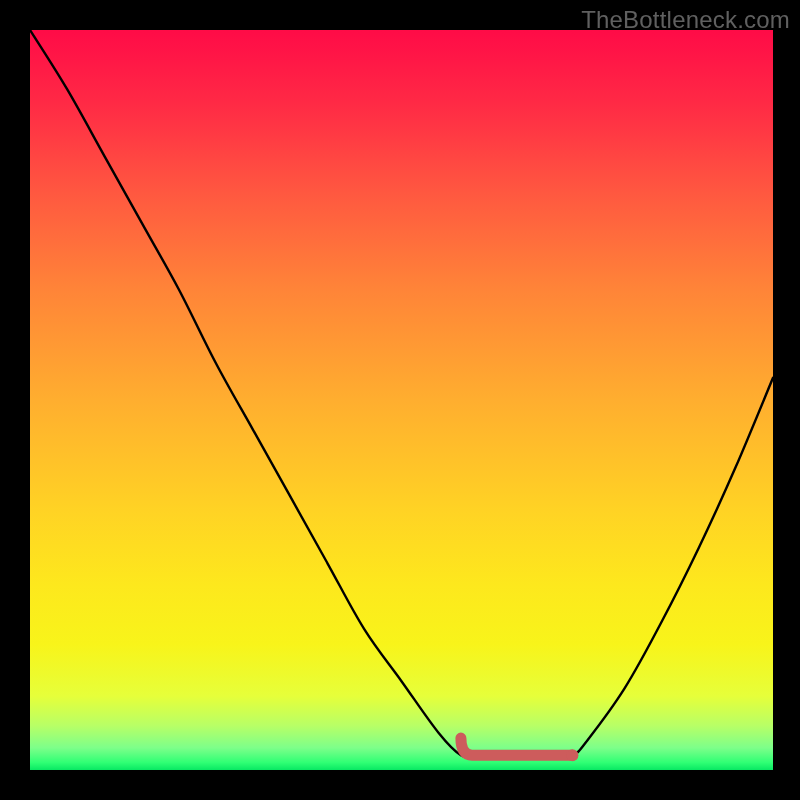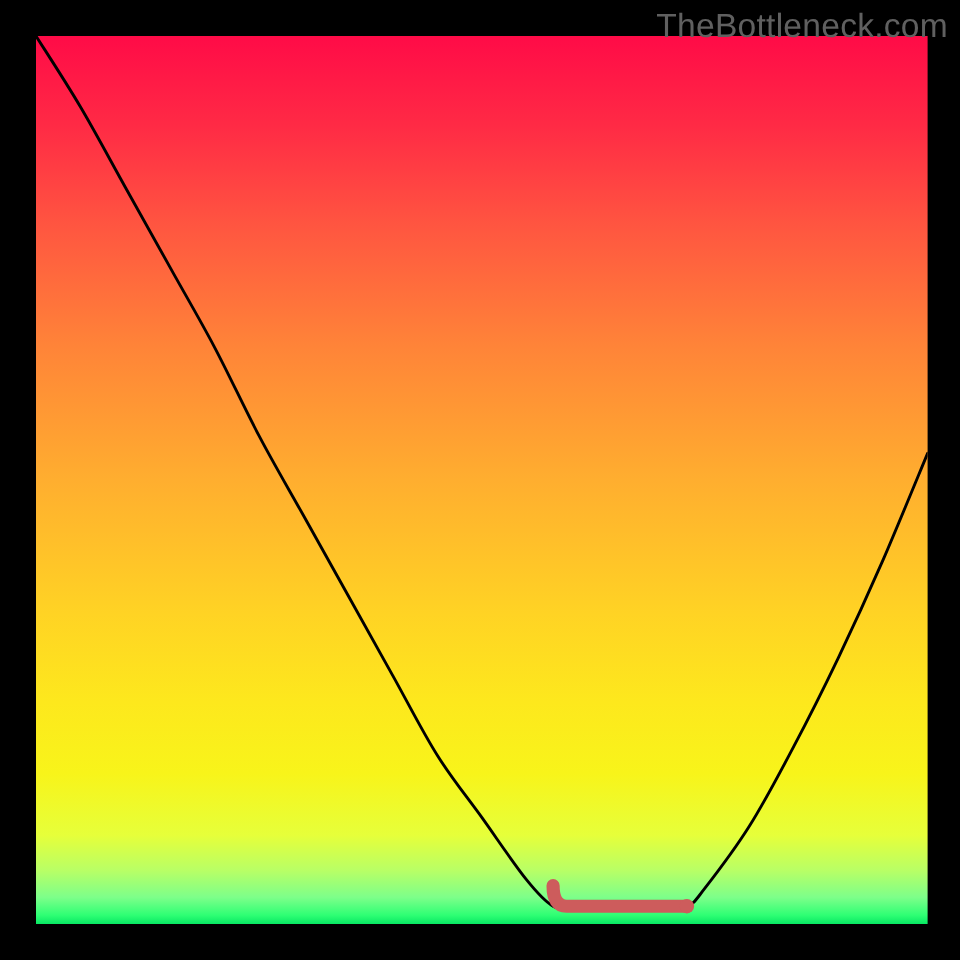--- a/index.html
+++ b/index.html
@@ -9,21 +9,21 @@
     width: 800px;
     height: 800px;
     background: #000;
   }
   .watermark {
     position: absolute;
     top: 6px;
     right: 10px;
     color: #606060;
     font-family: Arial, Helvetica, sans-serif;
-    font-size: 28px;
+    font-size: 24px;
     font-weight: 400;
     letter-spacing: 0.2px;
     z-index: 50;
   }
   .plot-outer {
     
     position: absolute;
     left: 30px;
     right: 27px;
     top: 30px;

